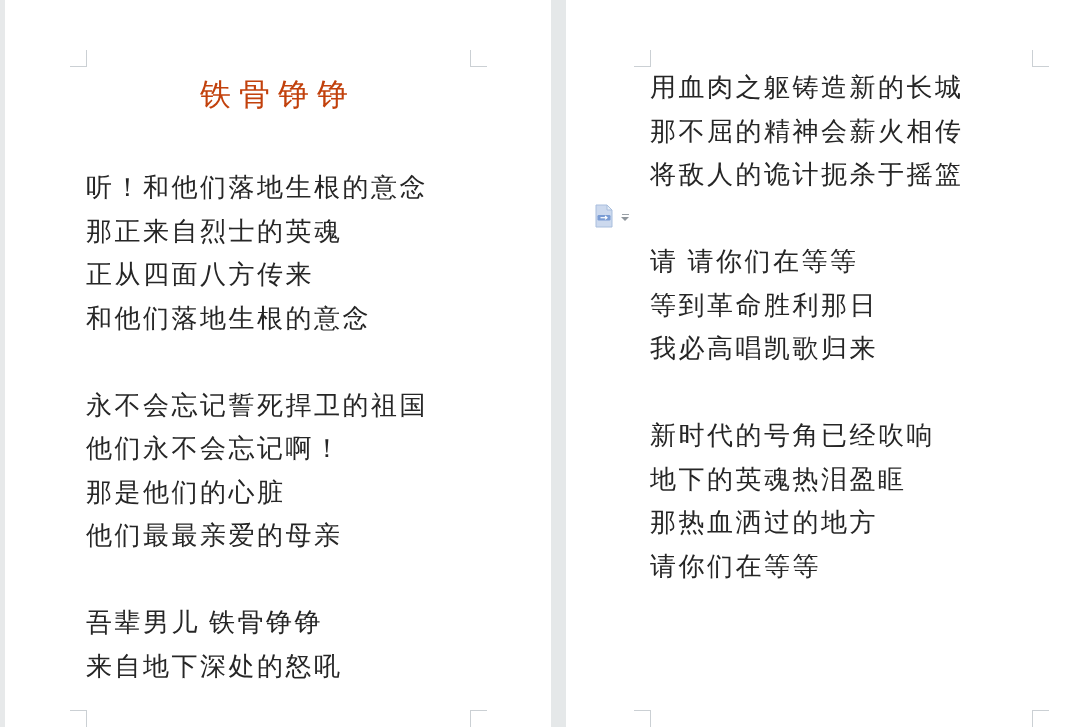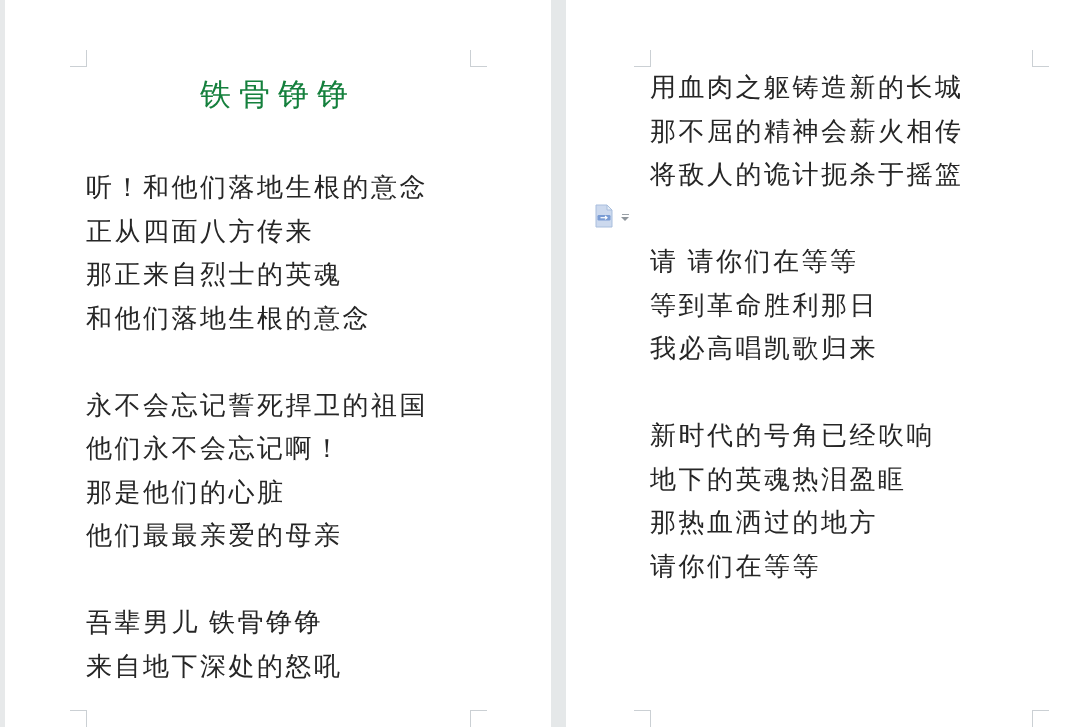--- a/index.html
+++ b/index.html
@@ -40,21 +40,21 @@
   .mark.tr { border-left-width: 1px;  border-bottom-width: 1px; }
   .mark.bl { border-right-width: 1px; border-top-width: 1px; }
   .mark.br { border-left-width: 1px;  border-top-width: 1px; }
 
   .doc-title {
     position: absolute;
     left: 86px; top: 66px; width: 384px; height: 57px;
     line-height: 57px;
     font-size: 31px; letter-spacing: 8px;
     text-align: center;
-    color: #15803d;
+    color: #c2410c;
     white-space: nowrap;
   }
   .poem {
     position: absolute;
     width: 400px;
     font-size: 26px;
     letter-spacing: 2.5px;
     color: #262626;
     white-space: nowrap;
   }
@@ -99,22 +99,22 @@
   <div class="mark br" style="left:470px; top:710px;"></div>
 
   <div class="mark tl" style="left:634px;  top:50px;"></div>
   <div class="mark tr" style="left:1032px; top:50px;"></div>
   <div class="mark bl" style="left:634px;  top:710px;"></div>
   <div class="mark br" style="left:1032px; top:710px;"></div>
 
   <div class="doc-title">铁骨铮铮</div>
   <div class="poem p1">
       <div class="line">听！和他们落地生根的意念</div>
+      <div class="line">那正来自烈士的英魂</div>
       <div class="line">正从四面八方传来</div>
-      <div class="line">那正来自烈士的英魂</div>
       <div class="line">和他们落地生根的意念</div>
       <div class="line blank">&nbsp;</div>
       <div class="line">永不会忘记誓死捍卫的祖国</div>
       <div class="line">他们永不会忘记啊！</div>
       <div class="line">那是他们的心脏</div>
       <div class="line">他们最最亲爱的母亲</div>
       <div class="line blank">&nbsp;</div>
       <div class="line">吾辈男儿 铁骨铮铮</div>
       <div class="line">来自地下深处的怒吼</div>
     </div>

